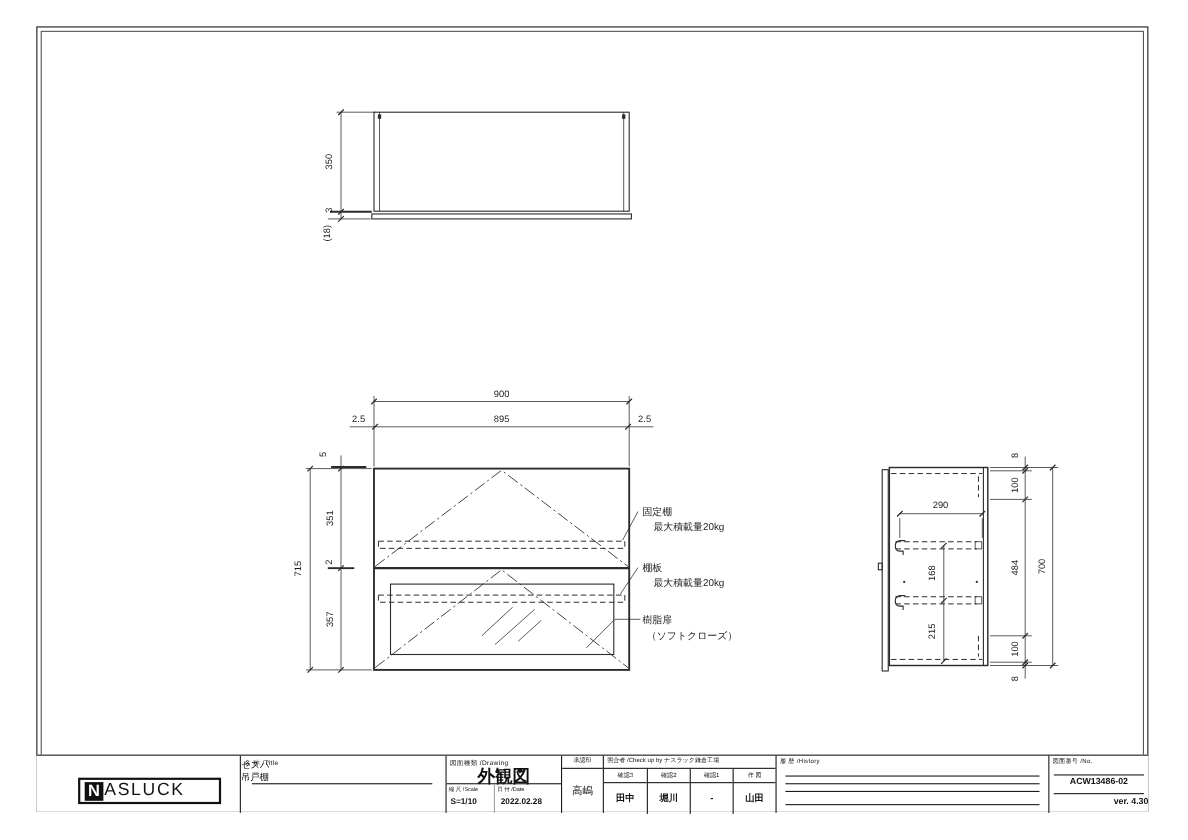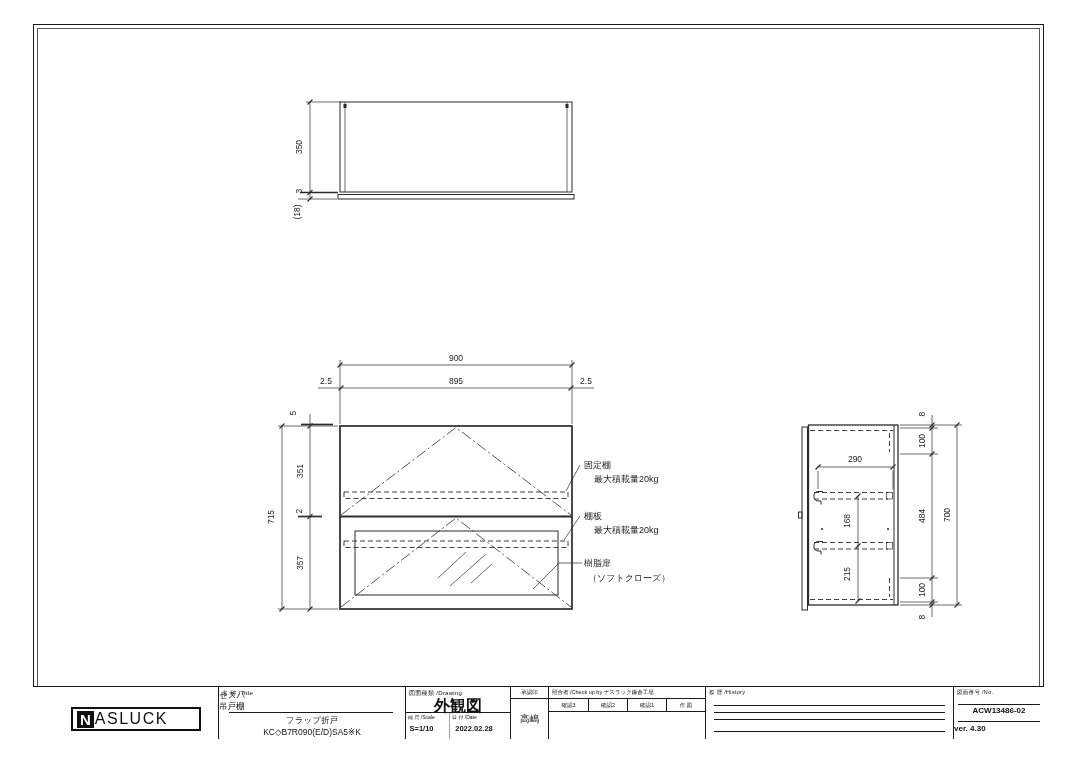--- a/index.html
+++ b/index.html
@@ -50,21 +50,21 @@
   .k-grid{display:grid;grid-template-columns:repeat(4,1fr)}
   .k-grid > div{border-left:1px solid #1a1a1a;text-align:center;box-sizing:border-box}
   .k-grid > div:first-child{border-left:none}
   .k-sub > div{height:13px;border-bottom:1px solid #1a1a1a;font-size:5.5px;line-height:13px}
   .k-val > div{height:28px;font-size:8.5px;font-weight:bold;line-height:26px}
   .c-history{left:672px;width:248px}
   .h-line{position:absolute;left:8px;right:8px;border-top:1px solid #1a1a1a}
   .c-no{left:920px;width:91px}
   .n-div{position:absolute;left:4px;right:4px;border-top:1px solid #1a1a1a}
   .n-val{position:absolute;top:19px;left:0;right:0;text-align:center;font-size:8px;font-weight:bold}
-  .n-ver{position:absolute;top:37px;left:0;right:0;text-align:left;font-size:8px;font-weight:bold}
+  .n-ver{position:absolute;top:37px;left:0;right:0;text-align:right;font-size:8px;font-weight:bold}
 </style>
 </head>
 <body>
 
 <div class="frame-outer"></div>
 <div class="frame-inner"></div>
 
 <svg width="1080" height="764" viewBox="0 0 1080 764">
 
   <g>
@@ -217,24 +217,20 @@
     </div>
   </div>
 
   <div class="cell c-title">
     <div class="tb-lab">名 称 /Title</div>
     <div class="t-top">
       <div>セスパ</div>
       <div>吊戸棚</div>
     </div>
     <div class="t-div"></div>
-    <div class="t-bot">
-      <div>フラップ折戸</div>
-      <div>KC◇B7R090(E/D)SA5※K</div>
-    </div>
   </div>
 
   <div class="cell c-drawing">
     <div class="tb-lab">図面種類 /Drawing</div>
     <div class="d-name">外観図</div>
     <div class="d-sub">
       <div class="d-scale">
         <div class="sub-lab">縮 尺 /Scale</div>
         <div class="sub-val">S=1/10</div>
       </div>
@@ -251,20 +247,26 @@
   </div>
 
   <div class="cell c-check">
     <div class="k-head">照合者 /Check up by ナスラック鎌倉工場</div>
     <div class="k-grid k-sub">
       <div>確認3</div>
       <div>確認2</div>
       <div>確認1</div>
       <div>作 図</div>
     </div>
+    <div class="k-grid k-val">
+      <div>田中</div>
+      <div>堀川</div>
+      <div>-</div>
+      <div>山田</div>
+    </div>
   </div>
 
   <div class="cell c-history">
     <div class="tb-lab" style="font-size:5.5px">履 歴 /History</div>
     <div class="h-line" style="top:18px"></div>
     <div class="h-line" style="top:25px"></div>
     <div class="h-line" style="top:32px"></div>
     <div class="h-line" style="top:44px"></div>
   </div>
 

